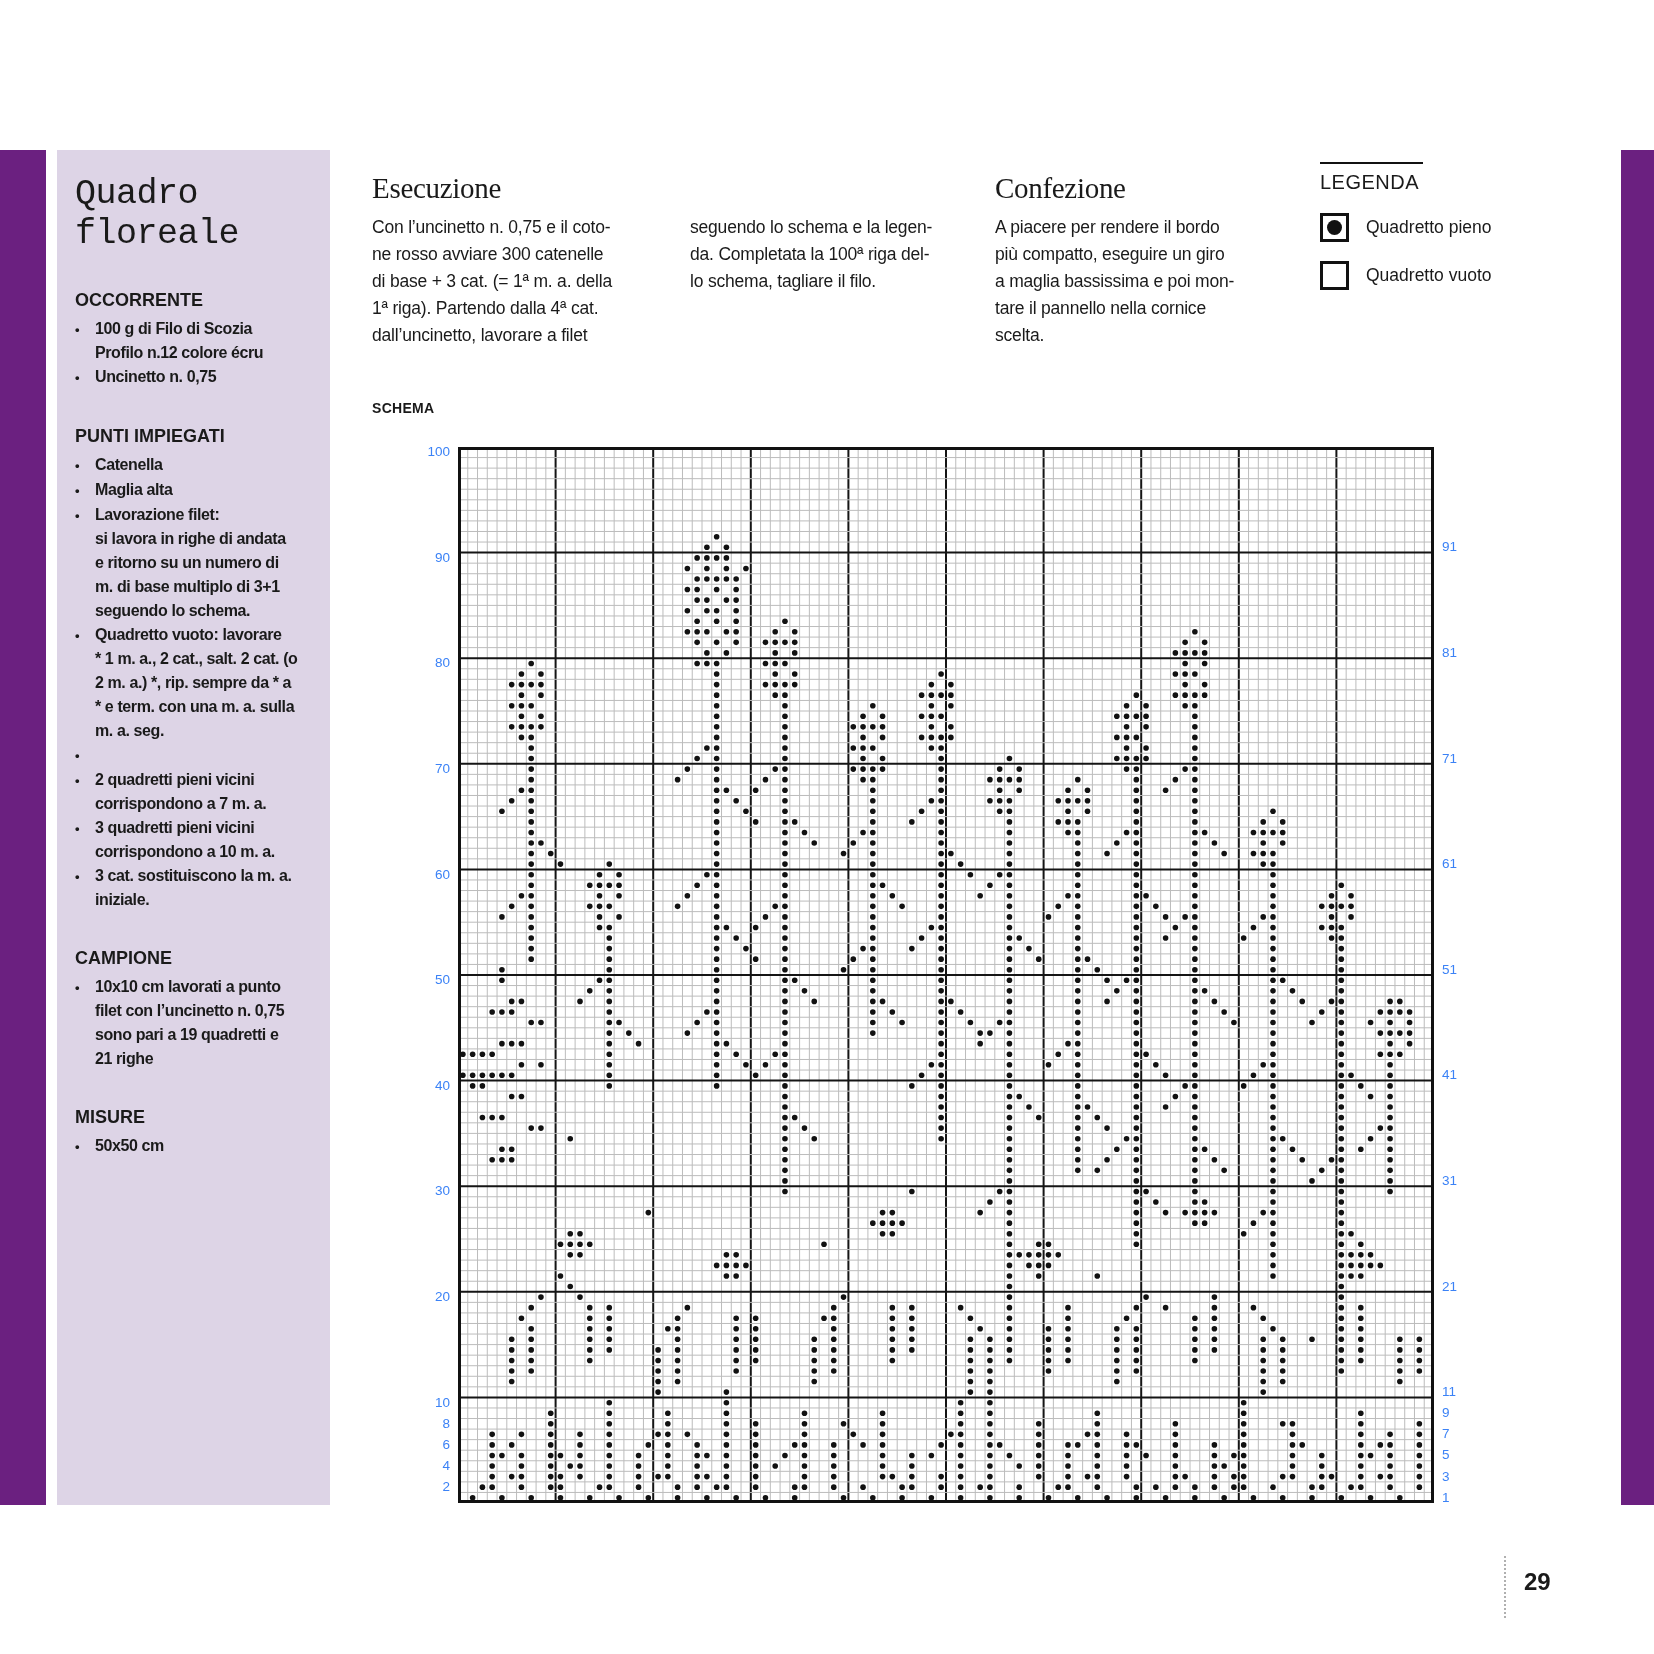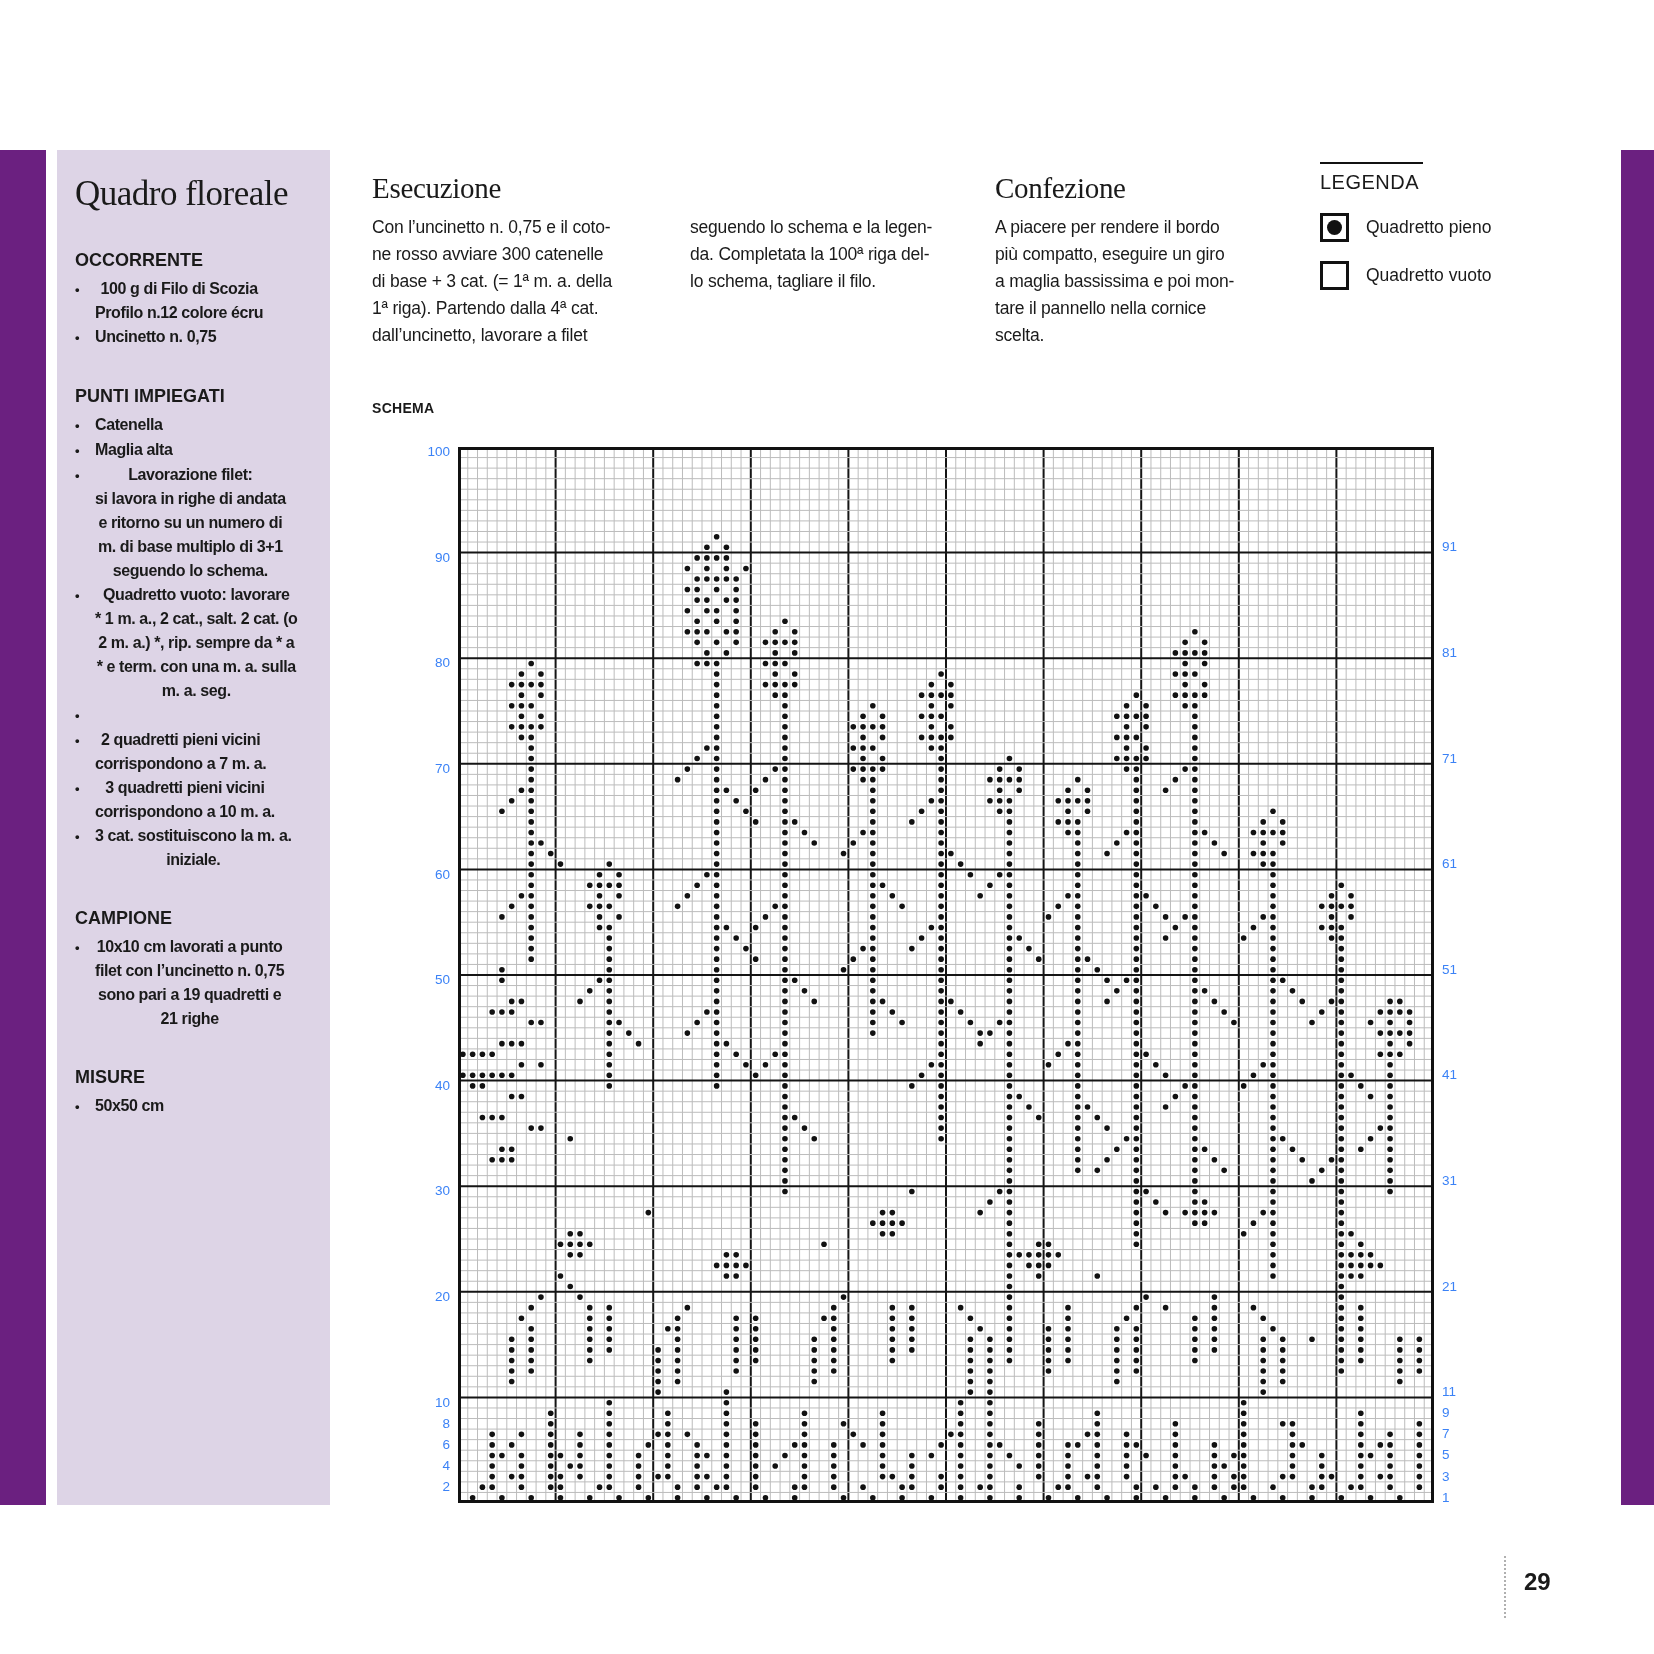--- a/index.html
+++ b/index.html
@@ -5,26 +5,26 @@
   html,body{margin:0;padding:0;}
   body{width:1654px;height:1654px;background:#fff;position:relative;overflow:hidden;
        font-family:"Liberation Sans",sans-serif;color:#1a1a1a;}
   .abs{position:absolute;}
   
   #bar-left{left:0;top:150px;width:46px;height:1355px;background:#6b2080;}
   #bar-right{left:1621px;top:150px;width:33px;height:1355px;background:#6b2080;}
   
   #sidebar{left:57px;top:150px;width:273px;height:1355px;background:#ddd4e6;
            box-sizing:border-box;padding:24px 12px 20px 18px;}
-  #sidebar h1{font-family:Liberation Serif, serif;font-weight:400;font-size:35px;
+  #sidebar h1{font-family:Liberation Mono, monospace;font-weight:400;font-size:35px;
               margin:0 0 30px 0;letter-spacing:-0.5px;}
   .sb-section h3{font-size:18px;font-weight:700;margin:36px 0 6px 0;letter-spacing:0;}
   .sb-item{display:flex;font-size:16px;font-weight:700;line-height:24px;letter-spacing:-0.4px;}
   .sb-item .bullet{width:20px;flex:none;font-size:13px;padding-top:1px;}
-  .sb-item .sb-text{white-space:pre-line;text-align:center;}
+  .sb-item .sb-text{white-space:pre-line;}
   
   .article-head{font-family:"Liberation Serif",serif;font-weight:400;font-size:29px;
                 letter-spacing:-0.3px;}
   .para{font-size:17.5px;line-height:27px;letter-spacing:-0.2px;white-space:pre-line;}
   #esec-head{left:372px;top:172px;width:300px;}
   #esec-col1{left:372px;top:214px;width:300px;}
   #esec-col2{left:690px;top:214px;width:300px;}
   #conf-head{left:995px;top:172px;width:300px;}
   #conf-text{left:995px;top:214px;width:300px;}
   

